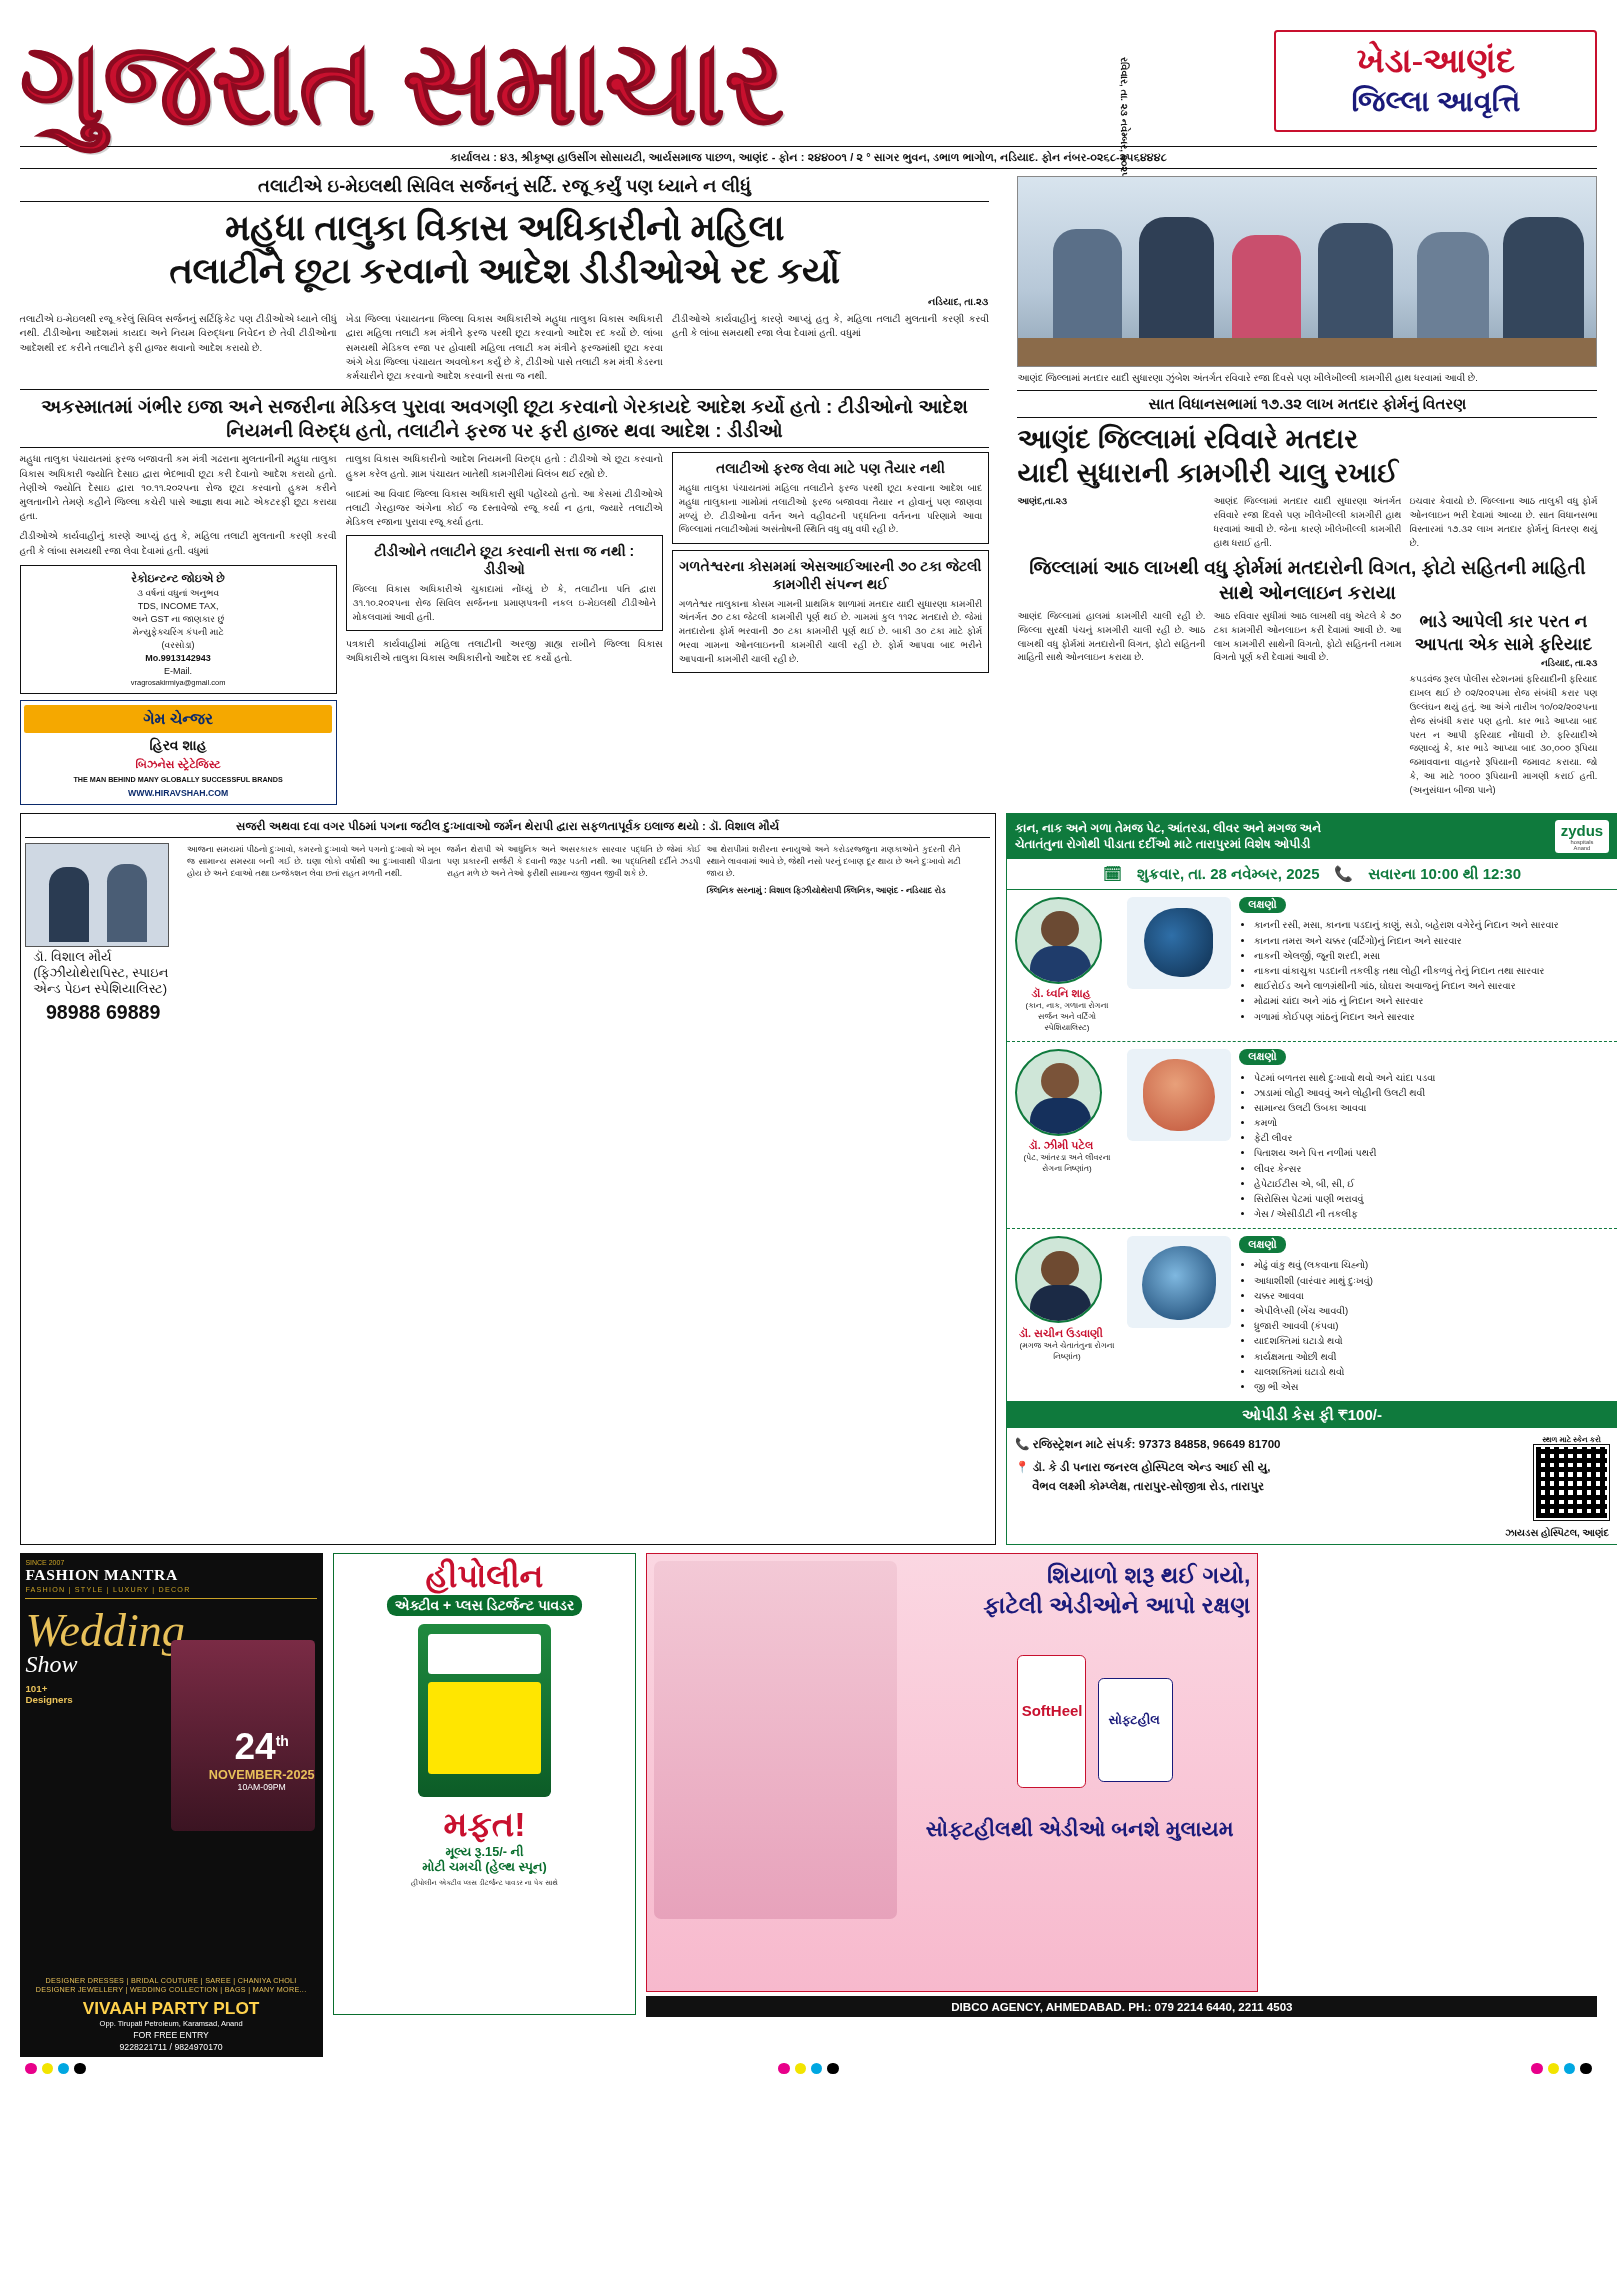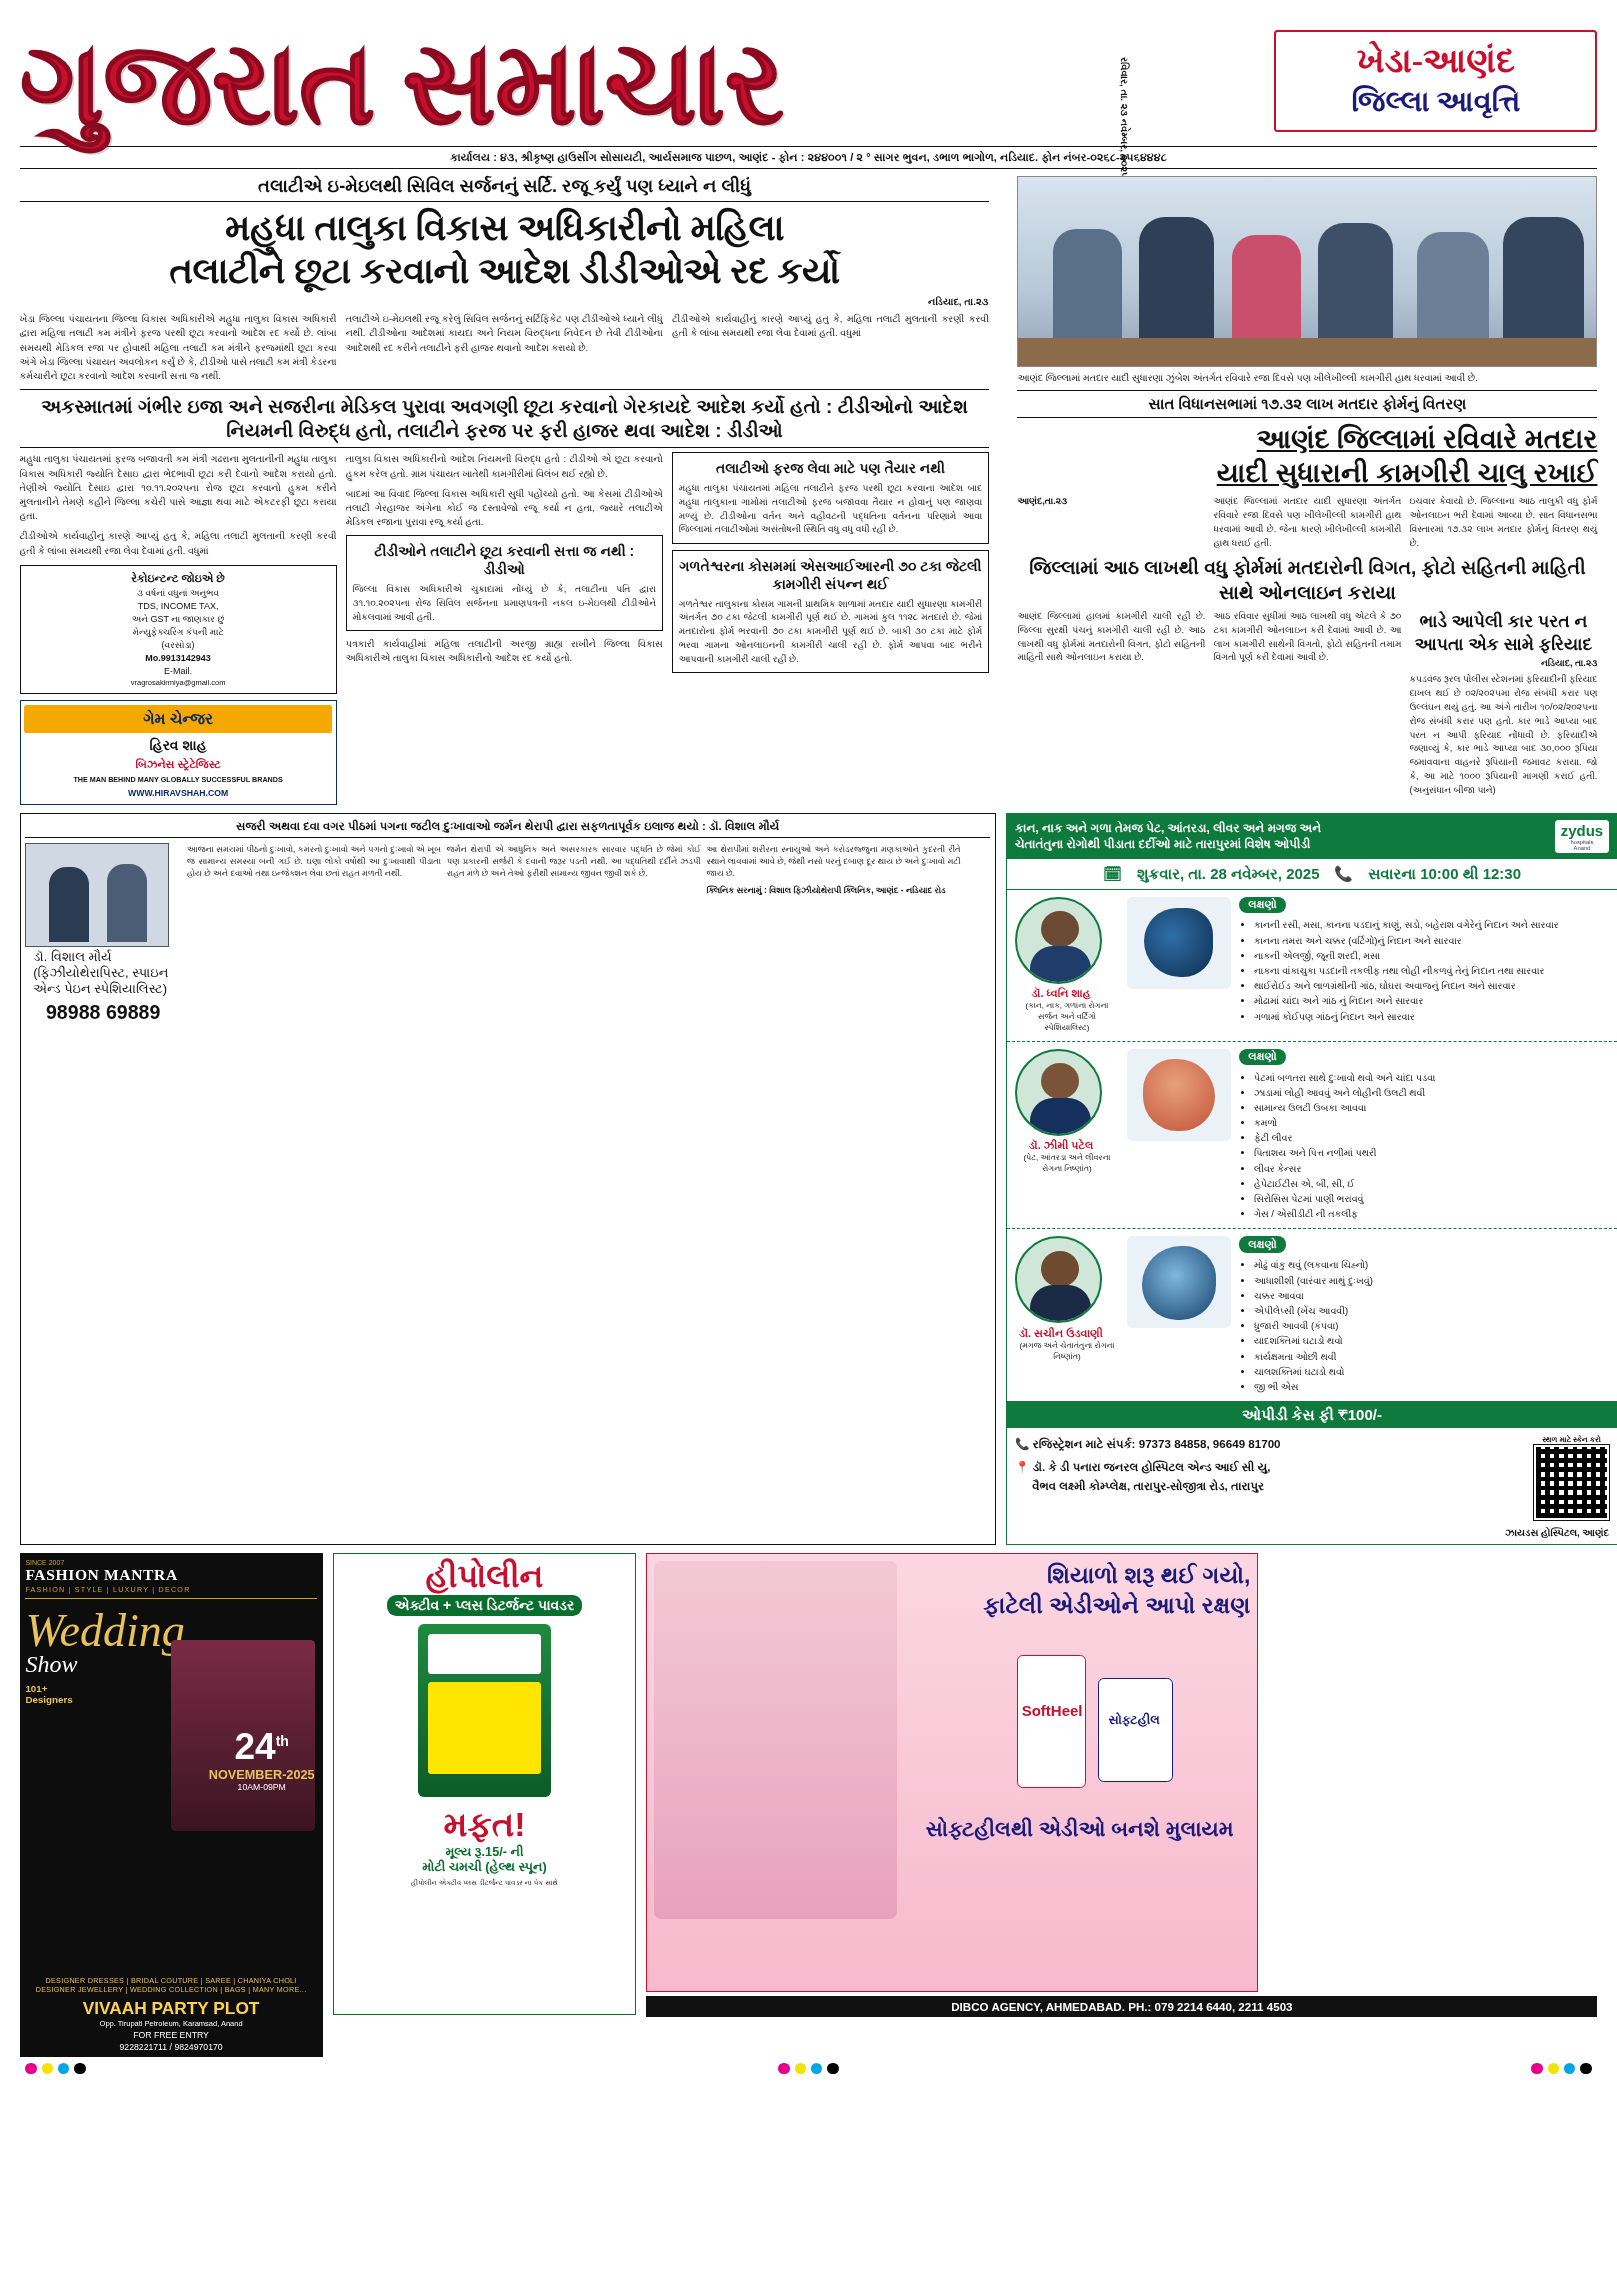--- a/index.html
+++ b/index.html
@@ -68,21 +68,21 @@
     font-size:19px; font-weight:bold; text-align:center; margin:5.8px 0 4.6px;
     border-top:1.2px solid #111; border-bottom:1.2px solid #111; padding:4.6px 0; line-height:1.25;
   }
   .boxed { border:1.2px solid #111; padding:5.8px; margin-top:5.8px; }
   .boxed h4 { font-size:14px; margin:0 0 4.6px; text-align:center; font-weight:bold; line-height:1.3;}
   .boxed p { font-size:9.2px; line-height:1.5; margin:0; text-align:justify;}
 
   
   .right-news { width:585px; }
   .rn-band { font-size:15px; font-weight:bold; text-align:center; border-top:1.2px solid #111; border-bottom:1.2px solid #111; padding:4px 0; margin:5.8px 0 4.6px;}
-  .rn-head { font-size:27px; font-weight:bold; line-height:1.25; text-align:right;text-decoration:underline; }
+  .rn-head { font-size:27px; font-weight:bold; line-height:1.25; text-align:left; }
   .rn-sub { font-size:19px; font-weight:bold; line-height:1.3; text-align:center; margin-top:5.8px;}
   .rn-cols { display:flex; gap:8px; margin-top:4.6px;}
   .rn-cols .c { width:188px; font-size:9.2px; line-height:1.5; text-align:justify;}
 
   .ad-classified { width:194px; border:1.2px solid #111; padding:4.6px; font-size:9px; line-height:1.45; text-align:center;}
   .ad-classified .t { font-weight:bold; font-size:11px; }
 
   .ad-gamechanger { width:194px; border:1.2px solid #0b2a6b; margin-top:5.8px; text-align:center; padding:3.5px; background:#fff;}
   .gc-top { background:#f5a800; color:#0b2a6b; font-weight:bold; font-size:15.6px; padding:2.3px 0; border-radius:2.3px;}
   .gc-name { font-size:14px; font-weight:bold; color:#111; margin-top:2.3px;}
@@ -177,22 +177,22 @@
 
   <div class="lead-wrap">
     <div class="lead-left">
       <div class="kicker">તલાટીએ ઇ-મેઇલથી સિવિલ સર્જનનું સર્ટિ. રજૂ કર્યું પણ ધ્યાને ન લીધું</div>
       <div class="lead-head">
         <span class="l2">મહુધા તાલુકા વિકાસ અધિકારીનો મહિલા</span>
         <span class="l2">તલાટીને છૂટા કરવાનો આદેશ ડીડીઓએ રદ કર્યો</span>
       </div>
       <div class="dateline">નડિયાદ, તા.૨૩</div>
       <div class="body-3">
+        <div class="c">તલાટીએ ઇ-મેઇલથી રજૂ કરેલું સિવિલ સર્જનનું સર્ટિફિકેટ પણ ટીડીઓએ ધ્યાને લીધું નથી. ટીડીઓના આદેશમાં કાયદા અને નિયમ વિરુદ્ધના નિવેદન છે તેવી ટીડીઓના આદેશથી રદ કરીને તલાટીને ફરી હાજર થવાનો આદેશ કરાયો છે.</div>
         <div class="c">ખેડા જિલ્લા પંચાયતના જિલ્લા વિકાસ અધિકારીએ મહુધા તાલુકા વિકાસ અધિકારી દ્વારા મહિલા તલાટી કમ મંત્રીને ફરજ પરથી છૂટા કરવાનો આદેશ રદ કર્યો છે. લાંબા સમયથી મેડિકલ રજા પર હોવાથી મહિલા તલાટી કમ મંત્રીને ફરજમાંથી છૂટા કરવા અંગે ખેડા જિલ્લા પંચાયત અવલોકન કર્યું છે કે, ટીડીઓ પાસે તલાટી કમ મંત્રી કેડરના કર્મચારીને છૂટા કરવાનો આદેશ કરવાની સત્તા જ નથી.</div>
-        <div class="c">તલાટીએ ઇ-મેઇલથી રજૂ કરેલું સિવિલ સર્જનનું સર્ટિફિકેટ પણ ટીડીઓએ ધ્યાને લીધું નથી. ટીડીઓના આદેશમાં કાયદા અને નિયમ વિરુદ્ધના નિવેદન છે તેવી ટીડીઓના આદેશથી રદ કરીને તલાટીને ફરી હાજર થવાનો આદેશ કરાયો છે.</div>
         <div class="c">ટીડીઓએ કાર્યવાહીનું કારણે આપ્યું હતુ કે, મહિલા તલાટી મુલતાની કરણી કરવી હતી કે લાંબા સમયથી રજા લેવા દેવામાં હતી. વધુમાં</div>
       </div>
       <div class="subhead-band">અકસ્માતમાં ગંભીર ઇજા અને સજરીના મેડિકલ પુરાવા અવગણી છૂટા કરવાનો ગેરકાયદે આદેશ કર્યો હતો : ટીડીઓનો આદેશ નિયમની વિરુદ્ધ હતો, તલાટીને ફરજ પર ફરી હાજર થવા આદેશ : ડીડીઓ</div>
       <div class="body-3">
         <div class="c">
           <p style="margin:0 0 5.8px;">મહુધા તાલુકા પંચાયતમાં ફરજ બજાવતી કમ મંત્રી ગઢરાના મુલતાનીની મહુધા તાલુકા વિકાસ અધિકારી જ્યોતિ દેસાઇ દ્વારા ભેદભાવી છૂટા કરી દેવાનો આદેશ કરાયો હતો. તેણીએ જ્યોતિ દેસાઇ દ્વારા ૧૦.૧૧.૨૦૨૫ના રોજ છૂટા કરવાનો હુકમ કરીને મુલતાનીને તેમણે કહીને જિલ્લા કચેરી પાસે આજ્ઞા થવા માટે એકટરફી છૂટા કરાયા હતા.</p>
           <p style="margin:0;">ટીડીઓએ કાર્યવાહીનું કારણે આપ્યું હતુ કે, મહિલા તલાટી મુલતાની કરણી કરવી હતી કે લાંબા સમયથી રજા લેવા દેવામાં હતી. વધુમાં</p>
           <div class="ad-classified" style="margin-top:7px;width:100%;">
             <div class="t">રેકોઇન્ટન્ટ જોઇએ છે</div>
             <div>૩ વર્ષનાં વધુનાં અનુભવ</div>

